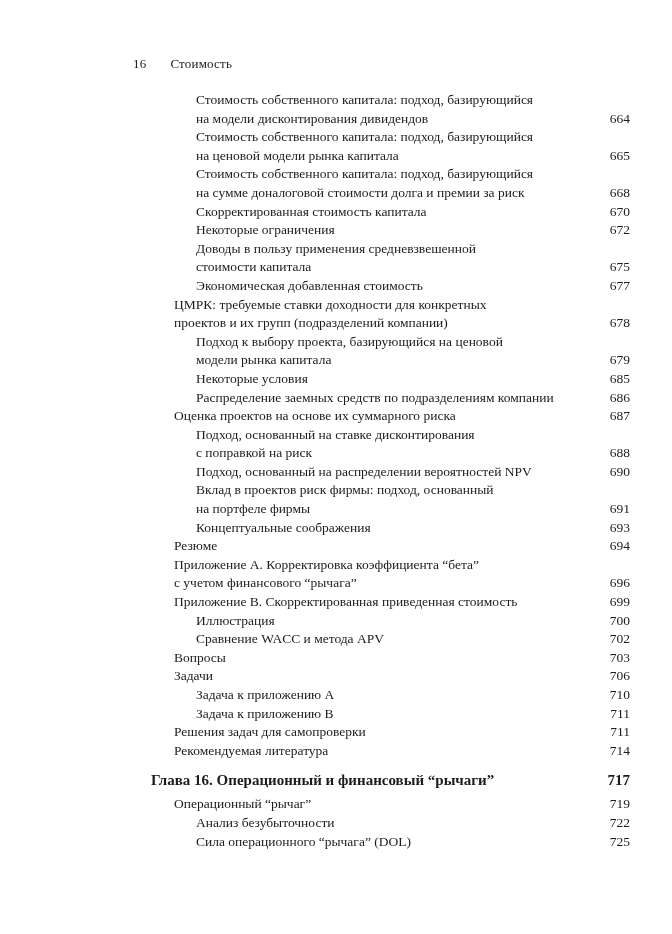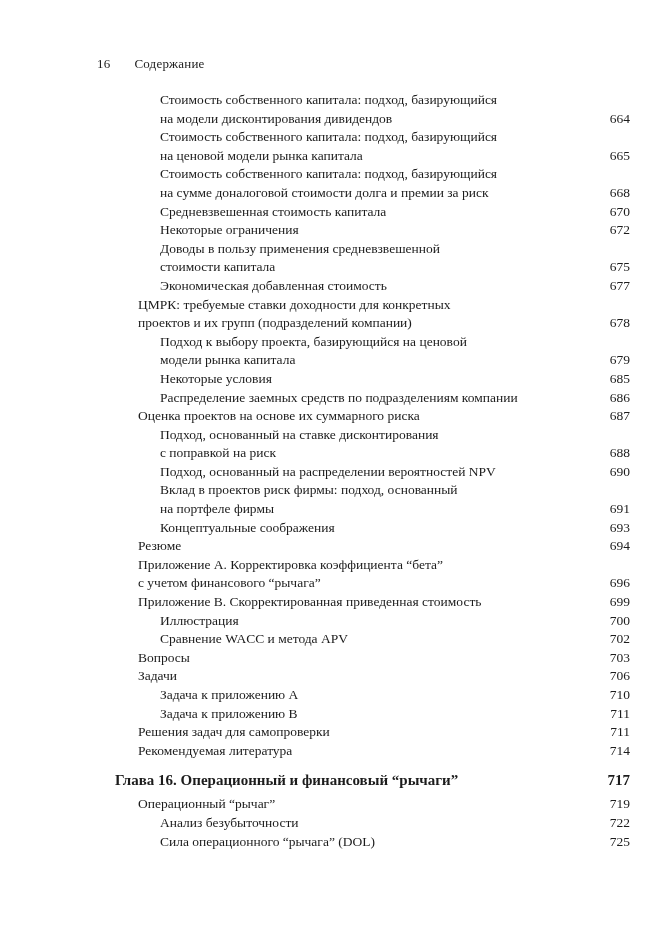--- a/index.html
+++ b/index.html
@@ -10,20 +10,21 @@
     color: #1c1c1c;
     font-family: "Liberation Serif", "DejaVu Serif", serif;
     position: relative;
     overflow: hidden;
   }
   .page {
     position: absolute;
     inset: 0;
     background: #fff;
     box-sizing: border-box;
+    margin-left: 36px;
   }
   .header {
     display: flex;
     align-items: baseline;
     gap: 24px;
     margin: 56px 42px 0 97px;
     font-size: 13px;
     letter-spacing: 0.2px;
   }
   .toc {
@@ -46,21 +47,21 @@
     margin-top: 10px;
     margin-bottom: 5px;
   }
 </style>
 </head>
 <body>
 
 <div class="page">
   <div class="header">
     <span>16</span>
-    <span>Содержание</span>
+    <span>Стоимость</span>
   </div>
   <div class="toc" id="toc-list">
       <div class="entry indent-2">
         <div class="line">Стоимость собственного капитала: подход, базирующийся</div>
         <div class="line last">
           <span class="text">на модели дисконтирования дивидендов</span>
           <span class="pagenum">664</span>
         </div>
       </div>
       <div class="entry indent-2">
@@ -72,21 +73,21 @@
       </div>
       <div class="entry indent-2">
         <div class="line">Стоимость собственного капитала: подход, базирующийся</div>
         <div class="line last">
           <span class="text">на сумме доналоговой стоимости долга и премии за риск</span>
           <span class="pagenum">668</span>
         </div>
       </div>
       <div class="entry indent-2">
         <div class="line last">
-          <span class="text">Средневзвешенная стоимость капитала</span>
+          <span class="text">Скорректированная стоимость капитала</span>
           <span class="pagenum">670</span>
         </div>
       </div>
       <div class="entry indent-2">
         <div class="line last">
           <span class="text">Некоторые ограничения</span>
           <span class="pagenum">672</span>
         </div>
       </div>
       <div class="entry indent-2">

